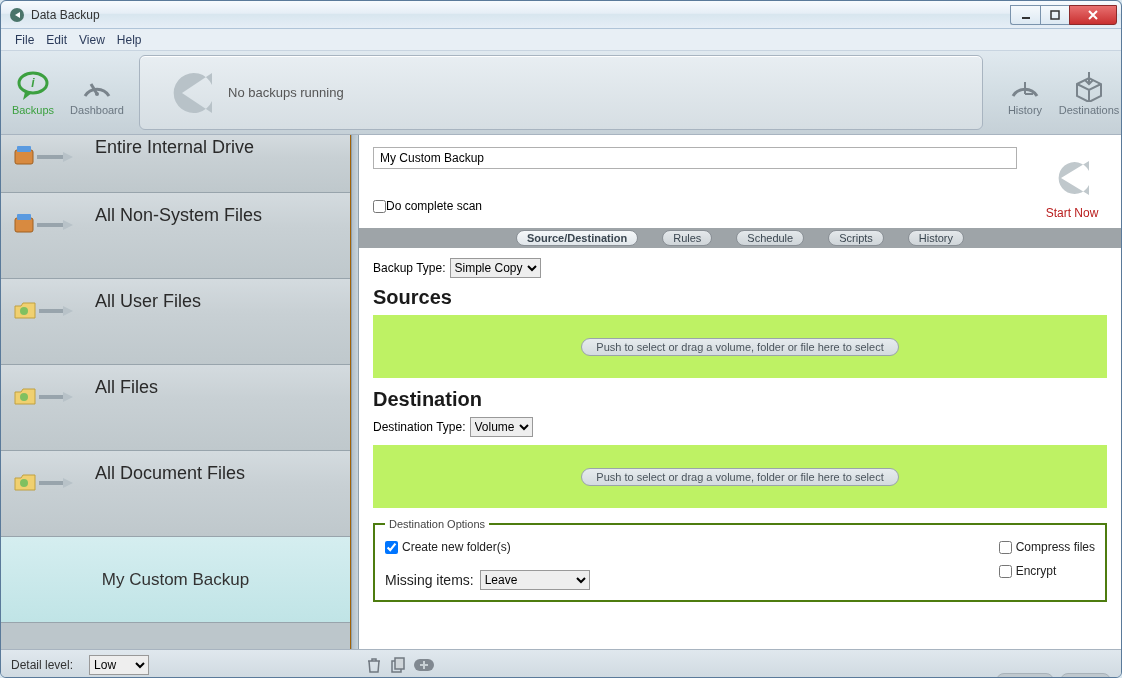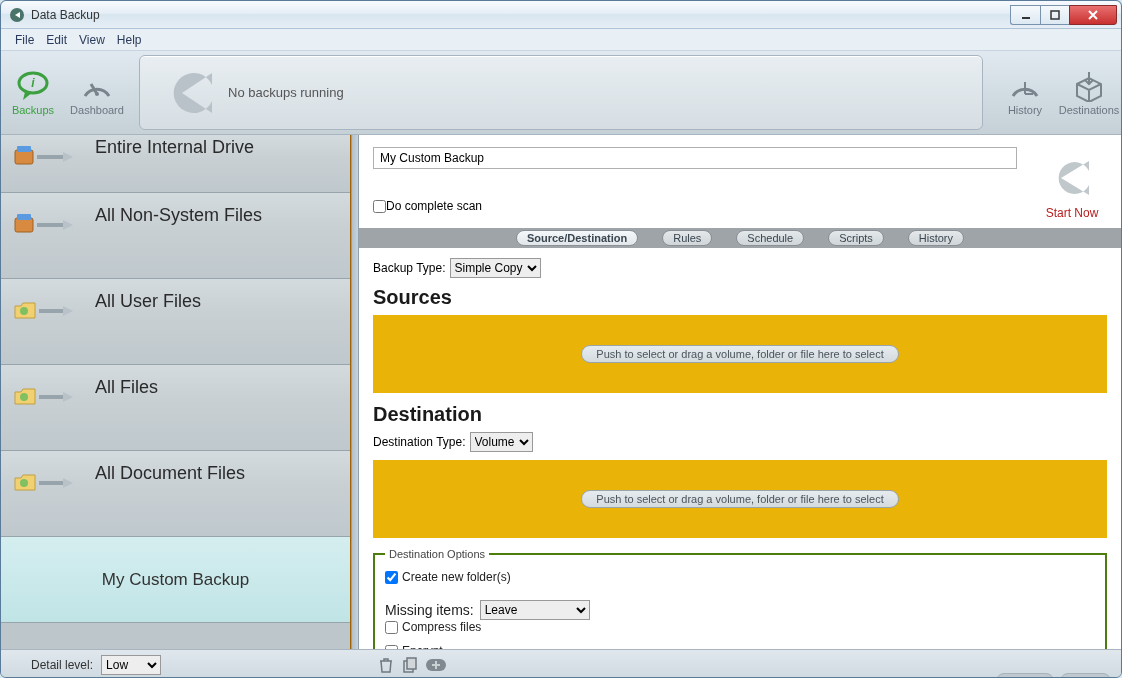--- a/index.html
+++ b/index.html
@@ -177,22 +177,22 @@
   }
   .form-row { margin: 4px 0 8px 0; display:flex; align-items:center; gap:4px; }
   select.inline {
     border:1px solid #999; height:20px; font-size:12px;
     background:#eee;
   }
 
   h2.section-title { font-size: 20px; font-weight: 700; color:#1a1a1a; margin: 8px 0 6px 0; }
 
   .drop-zone {
-    height: 78px;
-    background: #eab308;
+    height: 63px;
+    background: #bef264;
     display:flex; align-items:center; justify-content:center;
     margin-bottom: 10px;
   }
   .drop-btn {
     background: linear-gradient(#e6ebee,#d4dbdf);
     border:1px solid #9aa4ab;
     border-radius: 10px;
     padding: 2px 14px;
     font-size: 11px; color:#4a545c;
     cursor:default;
@@ -200,37 +200,36 @@
 
   fieldset.dest-opts {
     border:2px solid #4d7c0f;
     padding: 6px 10px 10px 10px;
     margin-top: 4px;
   }
   fieldset.dest-opts legend { font-size:11px; color:#444; padding:0 4px; }
   .opts-grid {
     display:flex; justify-content:space-between;
     margin-top:4px;
-    flex-direction:column;
   }
   .opts-col { display:flex; flex-direction:column; gap:10px; }
   .opt-row { display:flex; align-items:center; gap:4px; font-size:12px; color:#222; }
   .missing-row { display:flex; align-items:center; gap:6px; font-size:14px; color:#222; margin-top:6px;}
 
   
   .footer {
     height: 30px;
     background: linear-gradient(to bottom,#e0e8ee,#cfd9e0);
     border-top:1px solid #a8b4c0;
     display:flex; align-items:center;
     padding: 0 10px;
     gap: 6px;
     font-size:12px; color:#333;
   }
-  .footer .left { display:flex; align-items:center; gap:8px;margin-left:20px; }
+  .footer .left { display:flex; align-items:center; gap:16px; }
   .footer .middle-icons { margin-left: 210px; display:flex; gap:6px; color:#777; }
   .footer .middle-icons span svg { display:block; }
   .footer .right-btns { margin-left:auto; display:flex; gap:6px;margin-top:32px; }
   .pill {
     background: #bfc8ce; color:#eef2f5;
     border-radius: 9px;
     padding: 1px 12px; font-size:11px;
     border:1px solid #a8b2b9;
   }
 

